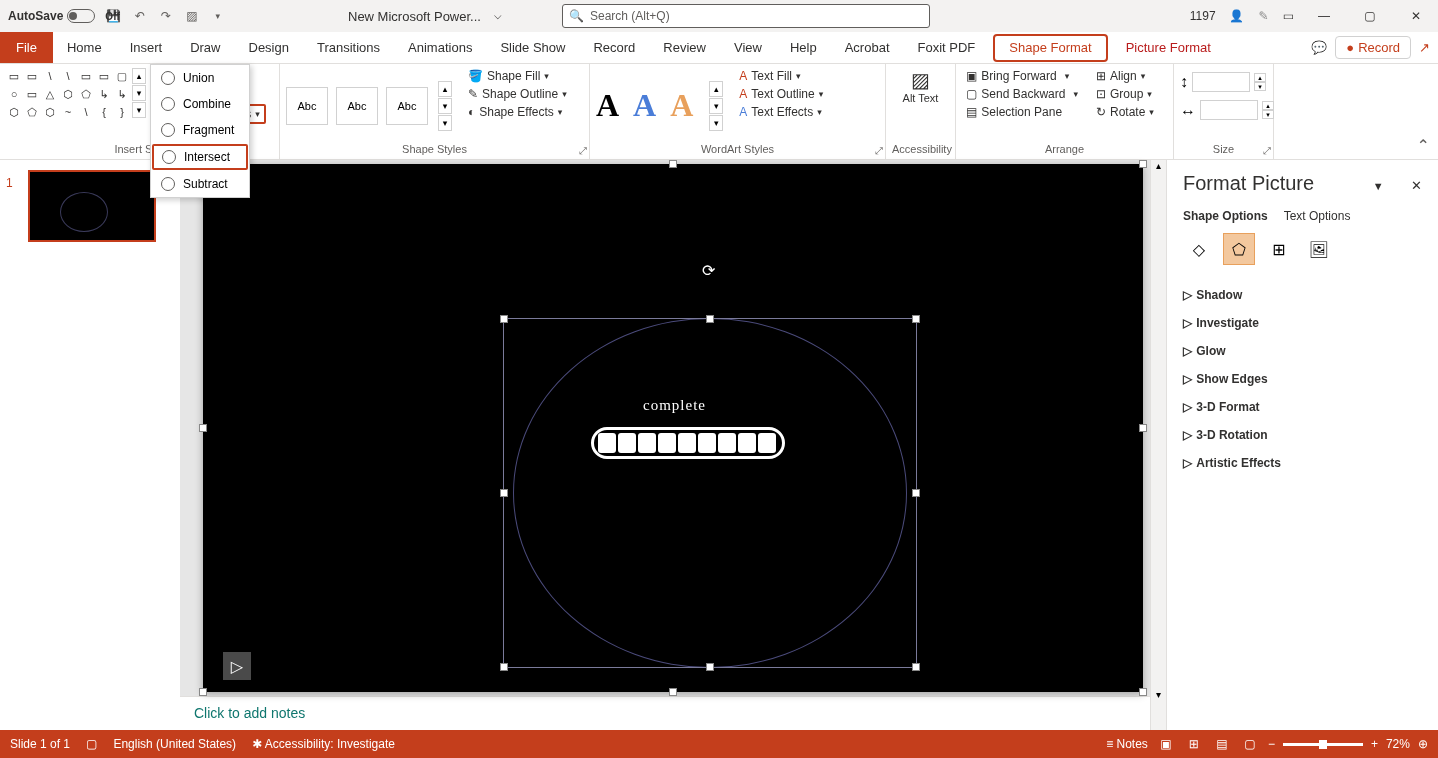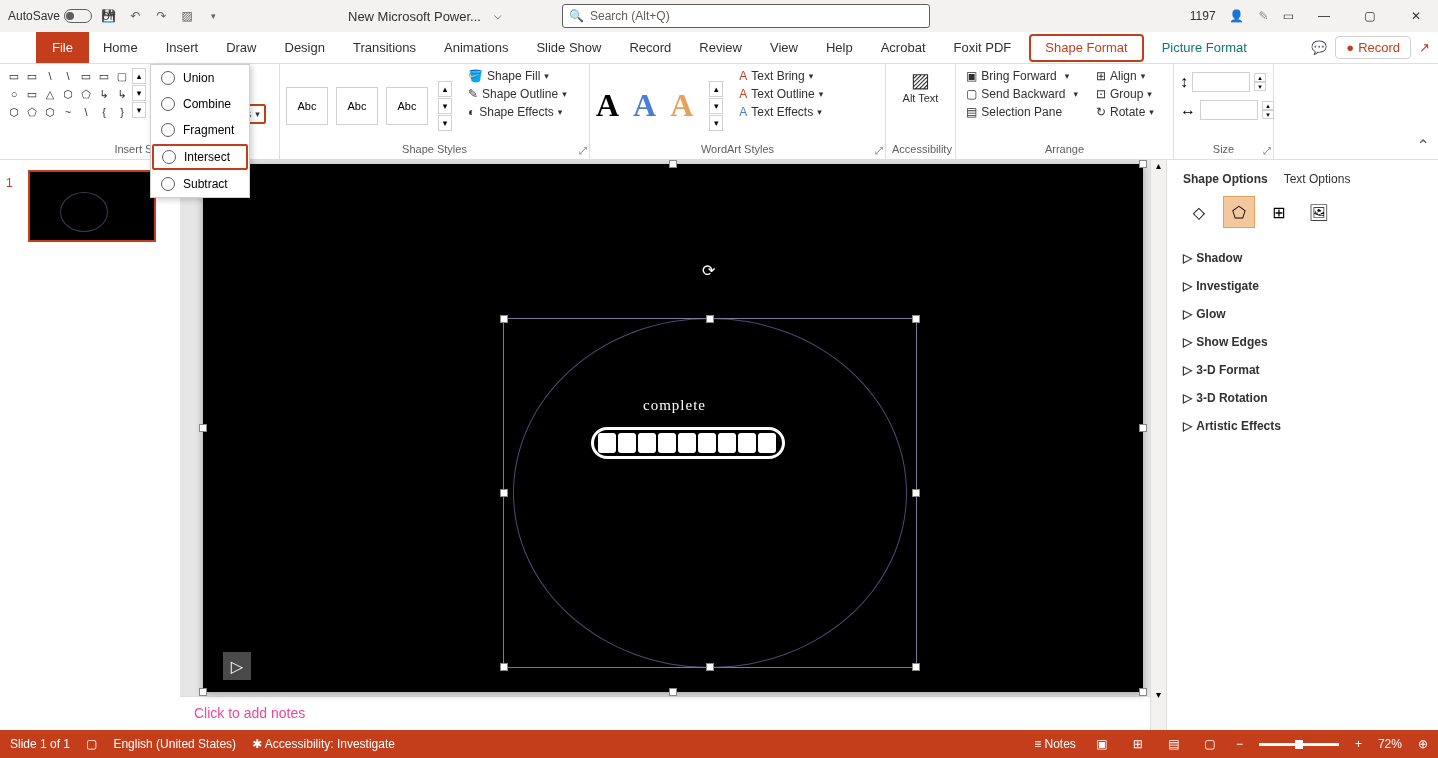--- a/index.html
+++ b/index.html
@@ -1,34 +1,34 @@
 <!DOCTYPE html>
 <html><head>
 <meta charset="utf-8">
 <style>
 * { margin: 0; padding: 0; box-sizing: border-box; font-family: "Segoe UI", sans-serif; }
 body { background: #fff; overflow: hidden; width: 1438px; height: 758px; position: relative; }
 
 
 .title-bar { height: 32px; background: #f3f2f1; display: flex; align-items: center; font-size: 12px; color: #323130; position: relative; }
-.autosave { margin-left: 8px; display: flex; align-items: center; gap: 4px; }
+.autosave { margin-left: 8px; display: flex; align-items: center; gap: 4px; font-weight: bold; }
 .toggle { width: 28px; height: 14px; border: 1px solid #605e5c; border-radius: 7px; display: inline-flex; align-items: center; padding: 0 1px; }
 .toggle-knob { width: 8px; height: 8px; background: #605e5c; border-radius: 50%; }
 .qat { display: flex; gap: 10px; margin-left: 12px; align-items: center; }
 .qat-icon { width: 16px; height: 16px; display: flex; align-items: center; justify-content: center; color: #605e5c; cursor: pointer; }
 .doc-title { position: absolute; left: 348px; display: flex; align-items: center; gap: 13px; font-size: 13px; }
 .search-box { position: absolute; left: 562px; width: 368px; height: 24px; border: 1px solid #605e5c; background: #fff; border-radius: 3px; display: flex; align-items: center; padding: 0 6px; gap: 6px; font-size: 12px; color: #605e5c; }
 .title-right { position: absolute; right: 6px; display: flex; align-items: center; gap: 14px; }
 .win-btn { width: 32px; height: 24px; display: flex; align-items: center; justify-content: center; cursor: pointer; }
 
 
-.ribbon-tabs { height: 32px; background: #fff; display: flex; align-items: center; border-bottom: 1px solid #e1dfdd; font-size: 13px; padding-left: 36px; }
+.ribbon-tabs { height: 32px; background: #fff; display: flex; align-items: center; border-bottom: 1px solid #e1dfdd; font-size: 13px; }
 .tab { padding: 0 14px; height: 100%; display: flex; align-items: center; cursor: pointer; color: #323130; }
 .tab.file { background: #c43e1c; color: #fff; padding: 0 16px; }
-.tab.active { color: #0f766e; }
+.tab.active { color: #b91c1c; }
 .tab.highlighted { color: #c43e1c; border: 2px solid #c43e1c; border-radius: 4px; height: 28px; margin: 2px 4px; }
 .tabs-right { position: absolute; right: 8px; display: flex; gap: 8px; align-items: center; }
 .record-btn { border: 1px solid #d1d1d1; border-radius: 4px; padding: 3px 10px; color: #c43e1c; font-size: 13px; display: flex; align-items: center; gap: 4px; }
 
 
 .ribbon { height: 96px; background: #fff; border-bottom: 1px solid #e1dfdd; display: flex; position: relative; }
 .group { border-right: 1px solid #e1dfdd; padding: 4px 6px 2px; display: flex; flex-direction: column; justify-content: space-between; }
 .group-label { text-align: center; font-size: 11px; color: #605e5c; padding-bottom: 2px; }
 .group-content { display: flex; gap: 4px; flex: 1; }
 
@@ -77,36 +77,36 @@
 .sel-handle { width: 8px; height: 8px; background: #fff; border: 1px solid #888; position: absolute; }
 .rot-handle { width: 16px; height: 16px; position: absolute; top: -58px; left: 50%; transform: translateX(-50%); color: #fff; }
 .inner-sel { position: absolute; left: 300px; top: 154px; width: 414px; height: 350px; border: 1px solid #7a7a9a; }
 .circle-shape { position: absolute; left: 310px; top: 154px; width: 394px; height: 350px; border: 1px solid #4a4a7a; border-radius: 50%; }
 .complete-text { position: absolute; left: 440px; top: 233px; color: #fff; font-family: "Comic Sans MS", cursive; font-size: 15px; letter-spacing: 1px; }
 .progress { position: absolute; left: 388px; top: 263px; width: 194px; height: 32px; border: 3px solid #fff; border-radius: 16px; display: flex; align-items: center; padding: 0 4px; gap: 2px; }
 .seg { width: 18px; height: 20px; background: #fff; border-radius: 3px; }
 .play-btn { position: absolute; left: 20px; bottom: 12px; width: 28px; height: 28px; background: #4a4a4a; display: flex; align-items: center; justify-content: center; color: #fff; cursor: pointer; }
 
 .vscroll { position: absolute; right: 0; top: 0; width: 16px; height: 100%; background: #f3f2f1; border-left: 1px solid #e1dfdd; }
-.notes-area { height: 34px; background: #fff; border-top: 1px solid #e1dfdd; padding: 8px 14px; color: #ec4899; font-size: 14px; }
+.notes-area { height: 34px; background: #fff; border-top: 1px solid #e1dfdd; padding: 8px 14px; color: #0f766e; font-size: 14px; }
 
 
 .format-pane { width: 272px; background: #fff; border-left: 1px solid #e1dfdd; padding: 12px 16px; }
 .pane-title { font-size: 20px; color: #323130; margin-bottom: 14px; display: flex; justify-content: space-between; align-items: center; }
 .pane-tabs { display: flex; gap: 16px; font-size: 12px; margin-bottom: 10px; }
 .pane-tab { cursor: pointer; color: #323130; }
 .pane-tab.active { font-weight: 600; }
 .pane-icons { display: flex; gap: 8px; margin-bottom: 16px; }
 .pane-icon { width: 32px; height: 32px; border: 1px solid transparent; display: flex; align-items: center; justify-content: center; cursor: pointer; }
 .pane-icon.active { background: #f3c89e; border-color: #e8a05c; }
 .section { padding: 7px 0; font-size: 12px; color: #323130; cursor: pointer; display: flex; align-items: center; gap: 4px; font-weight: 600; }
 
 
 .status-bar { position: absolute; bottom: 0; left: 0; right: 0; height: 28px; background: #c43e1c; color: #fff; display: flex; align-items: center; font-size: 12px; padding: 0 10px; gap: 16px; }
-.status-right { position: absolute; right: 10px; display: flex; align-items: center; gap: 16px; }
+.status-right { position: absolute; right: 10px; display: flex; align-items: center; gap: 8px; }
 .view-btn { width: 20px; height: 16px; cursor: pointer; display: flex; align-items: center; justify-content: center; }
 .zoom-slider { width: 80px; height: 3px; background: #fff; position: relative; }
 .zoom-thumb { position: absolute; left: 36px; top: -3px; width: 8px; height: 9px; background: #fff; }
 </style>
 </head>
 <body>
 
 <div class="title-bar">
   <div class="autosave">
     <span>AutoSave</span>
@@ -265,21 +265,21 @@
         <span class="wa-box" style="color:#e8a05c;">A</span>
         <div class="gallery-nav">
           <div class="nav-btn">▴</div>
           <div class="nav-btn">▾</div>
           <div class="nav-btn">▾</div>
         </div>
       </div>
       <div class="vbtns" style="margin-left:8px;">
         <div class="vbtn">
             <span style="color:#c43e1c;">A</span>
-            <span>Text Bring</span>
+            <span>Text Fill</span>
             <span style="font-size:9px;">▾</span>
           </div>
         <div class="vbtn">
             <span style="color:#c43e1c;">A</span>
             <span>Text Outline</span>
             <span style="font-size:9px;">▾</span>
           </div>
         <div class="vbtn">
             <span style="color:#4a7dd8;">A</span>
             <span>Text Effects</span>
@@ -440,20 +440,27 @@
       </div>
     </div>
     <div class="vscroll">
       <div style="text-align:center;font-size:10px;">▴</div>
       <div style="position:absolute;bottom:30px;text-align:center;width:100%;font-size:10px;">▾</div>
     </div>
     <div class="notes-area">Click to add notes</div>
   </div>
 
   <div class="format-pane">
+    <div class="pane-title">
+      <span>Format Picture</span>
+      <span>
+        <span style="font-size:11px;margin-right:22px;">▼</span>
+        <span style="font-size:13px;">✕</span>
+      </span>
+    </div>
     <div class="pane-tabs">
       <span class="pane-tab active">Shape Options</span>
       <span class="pane-tab">Text Options</span>
     </div>
     <div class="pane-icons">
       <div class="pane-icon">◇</div>
       <div class="pane-icon active">⬠</div>
       <div class="pane-icon">⊞</div>
       <div class="pane-icon">🖼</div>
     </div>

